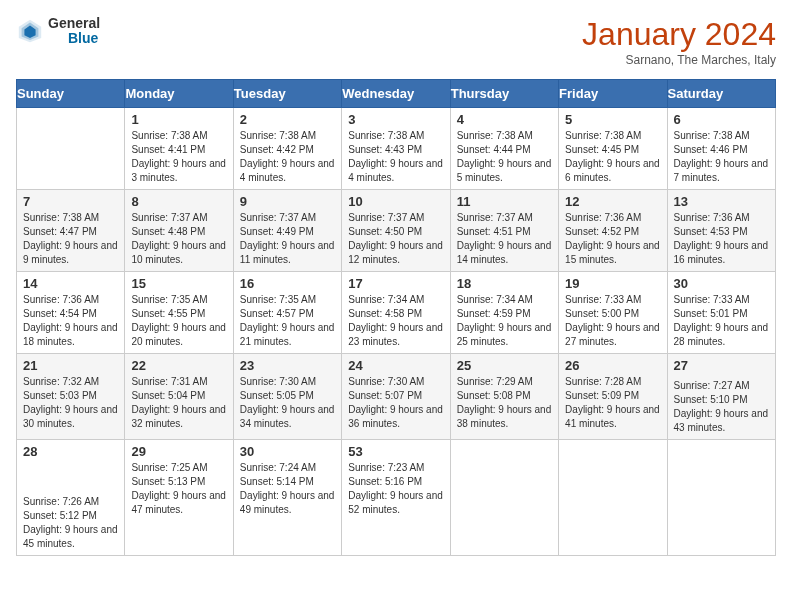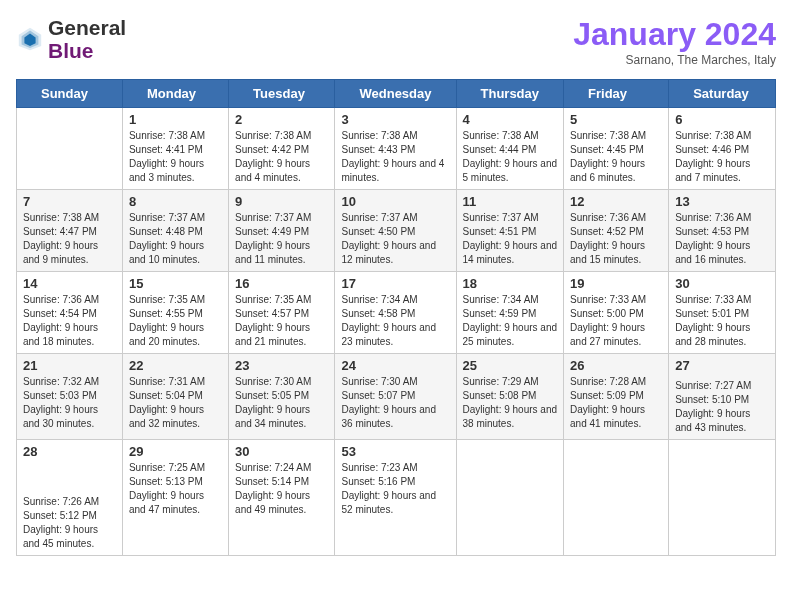--- a/index.html
+++ b/index.html
@@ -15,52 +15,52 @@
       justify-content: space-between;
       align-items: flex-start;
       margin-bottom: 12px;
     }
     .logo {
       display: flex;
       align-items: center;
       gap: 4px;
     }
     .logo-text {
-      font-size: 21px;
+      font-size: 14px;
       font-weight: bold;
       line-height: 1.1;
     }
     .logo-general { color: #333; }
-    .logo-blue { color: #701a75; }
+    .logo-blue { color: #0369a1; margin-left: 20px; }
     .logo-icon {
       width: 28px;
       height: 28px;
     }
     .title-section {
       text-align: right;
     }
     .calendar-title {
       font-size: 32px;
-      font-weight: bold;
-      color: #8b5cf6;
+      font-weight: normal;
+      color: #c2410c;
     }
     .calendar-subtitle {
       font-size: 12px;
       color: #555;
     }
     .calendar-table {
       width: 100%;
       border-collapse: collapse;
       font-size: 11px;
     }
     .calendar-table thead tr th {
       background-color: #3a6faf;
       color: #fff;
       text-align: left;
-      padding: 6px 24px;
+      padding: 6px 0;
       font-size: 13px;
       font-weight: bold;
       border: 1px solid #2a5f9f;
     }
     .calendar-table tbody tr td {
       border: 1px solid #ccc;
       vertical-align: top;
       padding: 4px 6px;
       width: 107px;
       min-height: 70px;

